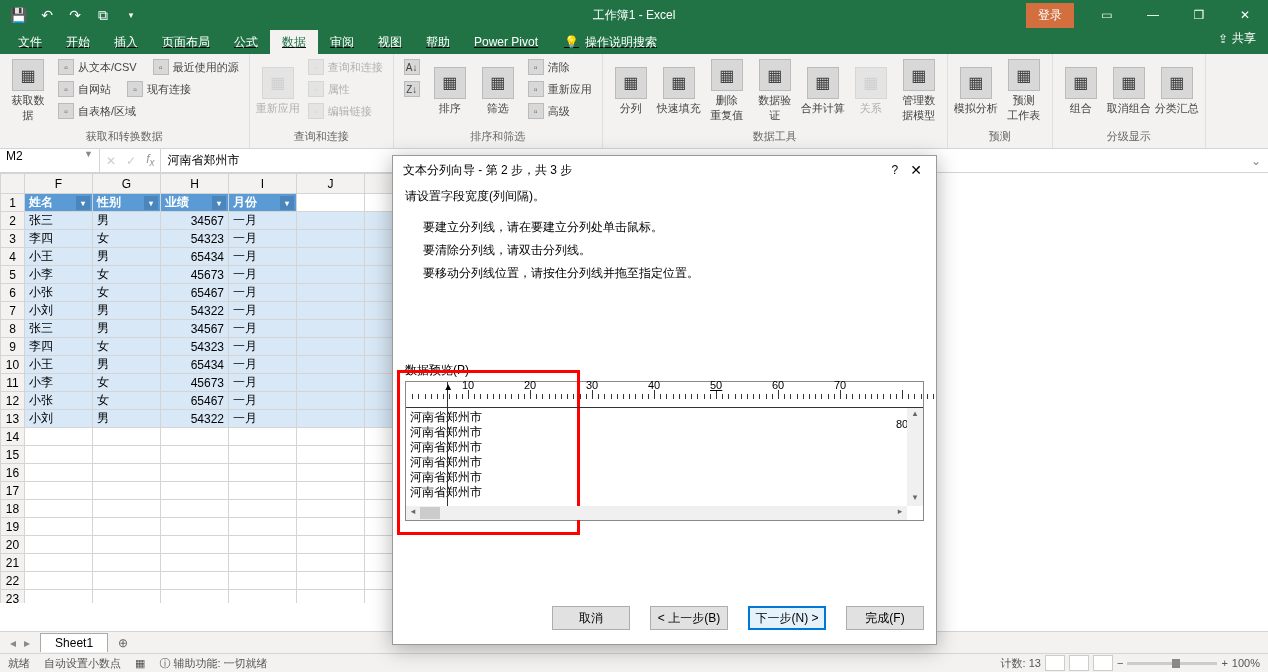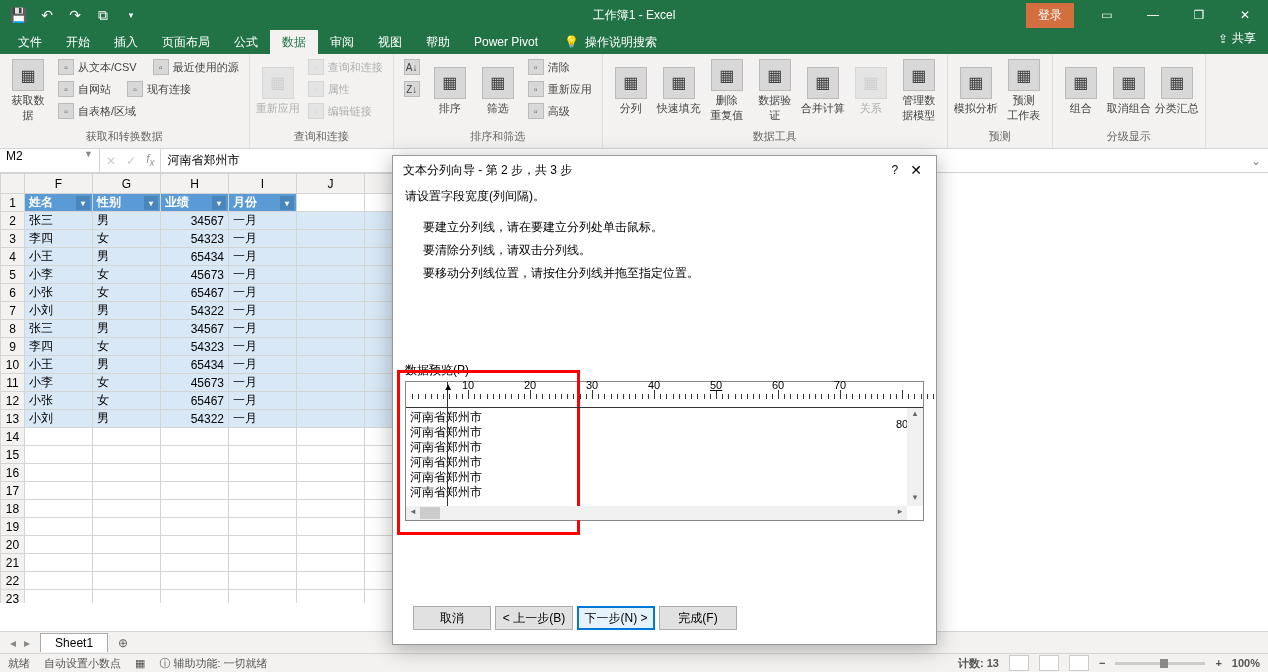--- a/index.html
+++ b/index.html
@@ -8,21 +8,21 @@
 
 .titlebar { height: 30px; background: #217346; display: flex; align-items: center; color: #fff; position: relative; }
 .titlebar .qat { display: flex; align-items: center; gap: 2px; padding: 0 6px; }
 .titlebar .qat-btn { width: 26px; height: 26px; display: flex; align-items: center; justify-content: center; color: #fff; font-size: 14px; }
 .titlebar .title { position: absolute; left: 50%; transform: translateX(-50%); font-size: 12px; }
 .titlebar .right-controls { position: absolute; right: 0; display: flex; align-items: center; }
 .titlebar .login-btn { background: #d36f3e; padding: 4px 12px; font-size: 12px; margin-right: 10px; }
 .titlebar .win-btn { width: 46px; height: 30px; display: flex; align-items: center; justify-content: center; font-size: 12px; }
 
 
-.tabs { height: 24px; background: #217346; display: flex; align-items: stretch; padding-left: 6px; }
+.tabs { height: 24px; background: #217346; display: flex; align-items: stretch; padding-left: 6px; text-decoration: underline; }
 .tab { color: #fff; padding: 4px 12px; font-size: 12px; display: flex; align-items: center; }
 .tab.active { background: #f3f2f1; color: #217346; }
 .tell-me { margin-left: 6px; display: flex; align-items: center; color: #fff; gap: 6px; padding: 0 8px; }
 .share { position: absolute; right: 12px; color: #fff; font-size: 12px; display: flex; align-items: center; gap: 4px; }
 
 
 .ribbon { height: 95px; background: #f3f2f1; display: flex; border-bottom: 1px solid #d4d4d4; }
 .ribbon-group { display: flex; flex-direction: column; border-right: 1px solid #e1dfdd; padding: 2px 6px; }
 .ribbon-group .controls { flex: 1; display: flex; gap: 4px; align-items: flex-start; }
 .ribbon-group .label { text-align: center; font-size: 11px; color: #666; padding-bottom: 2px; }
@@ -56,21 +56,21 @@
 .grid td.num { text-align: right; }
 
 
 .sheet-tabs { position: absolute; bottom: 19px; left: 0; right: 0; height: 22px; background: #f3f2f1; border-top: 1px solid #d4d4d4; display: flex; align-items: center; font-size: 12px; }
 .sheet-nav { padding: 0 10px; color: #888; display: flex; gap: 8px; }
 .sheet-tab { background: #fff; border: 1px solid #aaa; border-bottom: none; padding: 2px 14px; }
 .sheet-add { padding: 0 10px; color: #666; }
 
 
 .statusbar { position: absolute; bottom: 0; left: 0; right: 0; height: 19px; background: #f3f2f1; border-top: 1px solid #d4d4d4; display: flex; align-items: center; font-size: 11px; color: #555; padding: 0 8px; gap: 14px; }
-.statusbar .right { margin-left: auto; display: flex; align-items: center; gap: 10px; font-weight: bold; }
+.statusbar .right { margin-left: auto; display: flex; align-items: center; gap: 4px; }
 .zoom-slider { width: 90px; height: 3px; background: #ccc; position: relative; }
 .zoom-slider .thumb { position: absolute; left: 50%; top: -3px; width: 8px; height: 9px; background: #888; }
 .view-btn { width: 20px; height: 16px; border: 1px solid #ccc; background: #fff; }
 
 
 .dialog { position: absolute; left: 392px; top: 155px; width: 545px; height: 490px; background: #fff; border: 1px solid #999; box-shadow: 0 4px 20px rgba(0,0,0,0.3); z-index: 100; display: flex; flex-direction: column; font-size: 12px; }
 .dialog .dlg-title { height: 28px; display: flex; align-items: center; padding: 0 10px; font-size: 12px; }
 .dialog .dlg-help { margin-left: auto; padding: 0 8px; }
 .dialog .dlg-close { padding: 0 4px; font-size: 14px; }
 .dialog .dlg-body { flex: 1; padding: 4px 12px; }
@@ -85,21 +85,21 @@
 .ruler .tick.major { height: 9px; top: 8px; }
 .ruler .num { position: absolute; top: -3px; font-size: 11px; }
 .break-line { position: absolute; top: 0; bottom: 0; width: 1px; background: #333; }
 .break-line .arrow { position: absolute; top: -1px; left: -4px; font-size: 10px; }
 .preview-rows { font-family: "SimSun", monospace; font-size: 12px; padding: 2px 4px; line-height: 15px; }
 .preview-scroll-v { position: absolute; right: 0; top: 26px; bottom: 14px; width: 16px; background: #f0f0f0; }
 .preview-scroll-v .up, .preview-scroll-v .dn { height: 14px; text-align: center; font-size: 9px; color: #666; }
 .preview-scroll-h { position: absolute; left: 0; right: 16px; bottom: 0; height: 14px; background: #f0f0f0; display: flex; }
 .preview-scroll-h .lf, .preview-scroll-h .rt { width: 14px; text-align: center; font-size: 9px; color: #666; }
 .preview-scroll-h .thumb { width: 20px; height: 12px; background: #ccc; margin-top: 1px; }
-.dlg-buttons { padding: 10px 20px 14px; display: flex; gap: 4px; }
+.dlg-buttons { padding: 10px 12px 14px; display: flex; justify-content: flex-end; gap: 20px; }
 .dlg-btn { min-width: 78px; height: 24px; border: 1px solid #adadad; background: #e1e1e1; font-size: 12px; display: flex; align-items: center; justify-content: center; }
 .dlg-btn.primary { border: 2px solid #0078d7; background: #e5f1fb; }
 </style>
 </head>
 <body>
 
 <div class="titlebar">
   <div class="qat">
     <div class="qat-btn">💾</div>
     <div class="qat-btn">↶</div>

